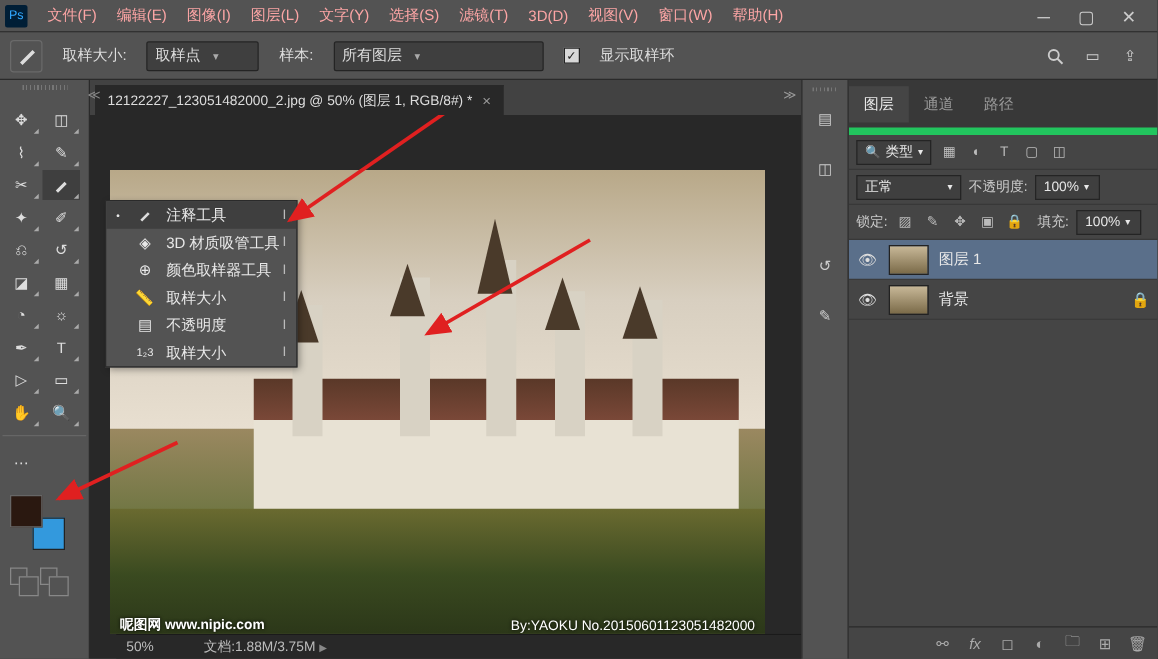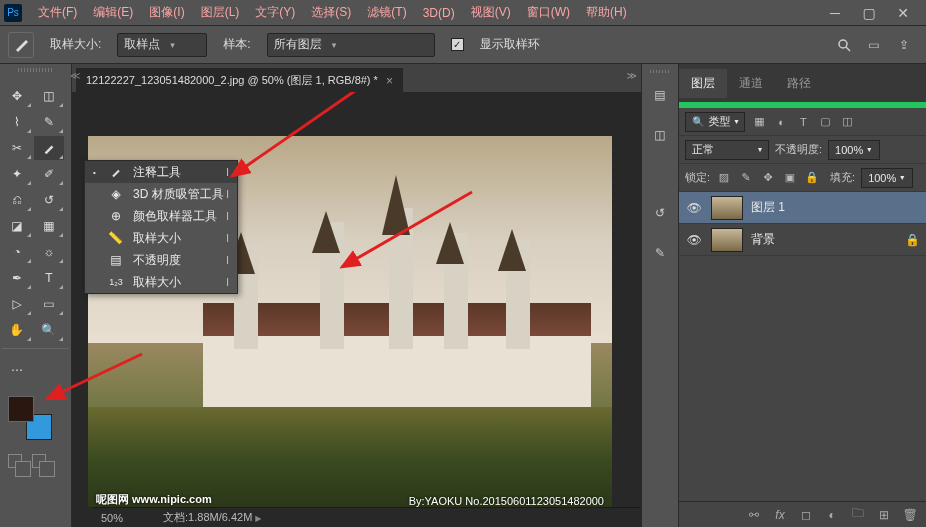--- a/index.html
+++ b/index.html
@@ -265,21 +265,21 @@
             </marker>
           </defs>
         <line x1="150" y1="10" x2="20" y2="100" stroke="#e02020" stroke-width="3" marker-end="url(#ah1)"></line>
       </svg>
       <svg class="arrow" style="left:250px; top:90px" width="160" height="100">
         <line x1="150" y1="10" x2="20" y2="85" stroke="#e02020" stroke-width="3" marker-end="url(#ah1)"></line>
       </svg>
     </div>
     <div class="status-bar">
       <span>50%</span>
-      <span><span>文档:1.88M/6.42M</span> <span class="tri">▶</span></span>
+      <span><span>文档:1.88M/3.75M</span> <span class="tri">▶</span></span>
     </div>
 
     <svg class="arrow" style="left:-40px; top:280px" width="120" height="70">
       <line x1="110" y1="10" x2="15" y2="55" stroke="#e02020" stroke-width="3" marker-end="url(#ah1)"></line>
     </svg>
   </div>
 
   <div class="right-col">
     <div class="right-strip">
       <div class="handle"></div>

